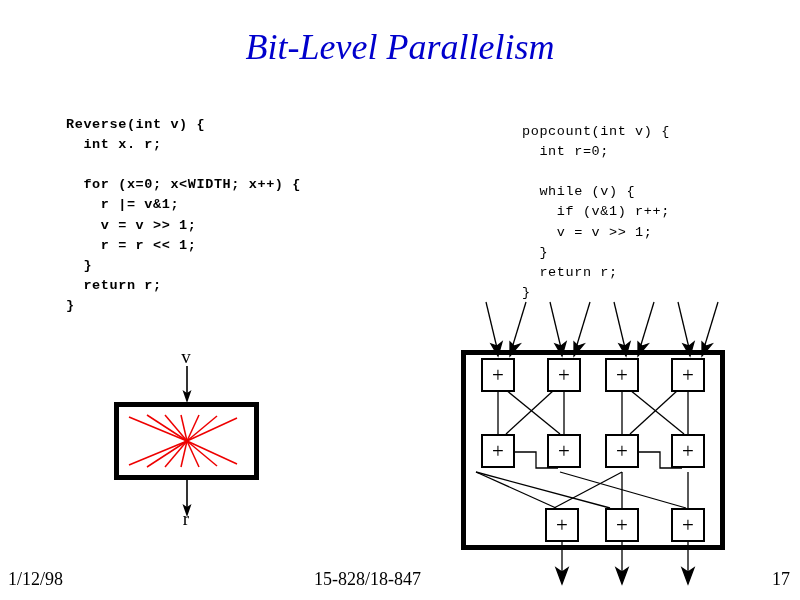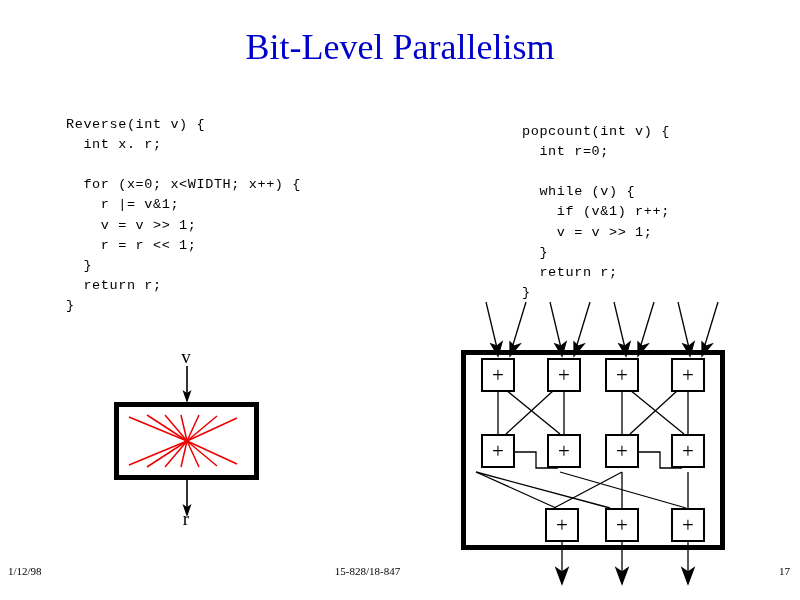--- a/index.html
+++ b/index.html
@@ -21,35 +21,37 @@
     top: 26px;
     left: 0;
     width: 800px;
     text-align: center;
     color: #0000cc;
     font-family: "Liberation Serif", serif;
     font-size: 36px;
     font-weight: normal;
     letter-spacing: 0px;
     white-space: nowrap;
+    font-style: italic;
   }
 
   
   .code-block {
     position: absolute;
     font-family: "Liberation Mono", monospace;
     font-size: 13.5px;
     line-height: 20.2px;
     color: #000000;
     white-space: pre;
     letter-spacing: 0.6px;
   }
   #code-reverse {
     left: 66px;
     top: 101px;
+    font-weight: bold;
   }
   #code-popcount {
     left: 522px;
     top: 108px;
   }
 
   
   #reverse-diagram {
     position: absolute;
     left: 100px;
@@ -113,23 +115,23 @@
     color: #000000;
     font-family: "Liberation Serif", serif;
     font-size: 21px;
     line-height: 30px;
     text-align: center;
   }
 
   
   .footer-text {
     position: absolute;
-    bottom: 23px;
-    font-family: "Liberation Serif", serif;
-    font-size: 11px;
+    bottom: 10px;
+    font-family: "Liberation Serif", serif;
+    font-size: 18px;
     color: #000000;
   }
   #footer-date  { left: 8px; }
   #footer-course{ left: 0; width: 735px; text-align: center; }
   #footer-page  { right: 10px; }
 </style>
 </head>
 <body>
 
 <div id="slide-title">Bit-Level Parallelism</div>

